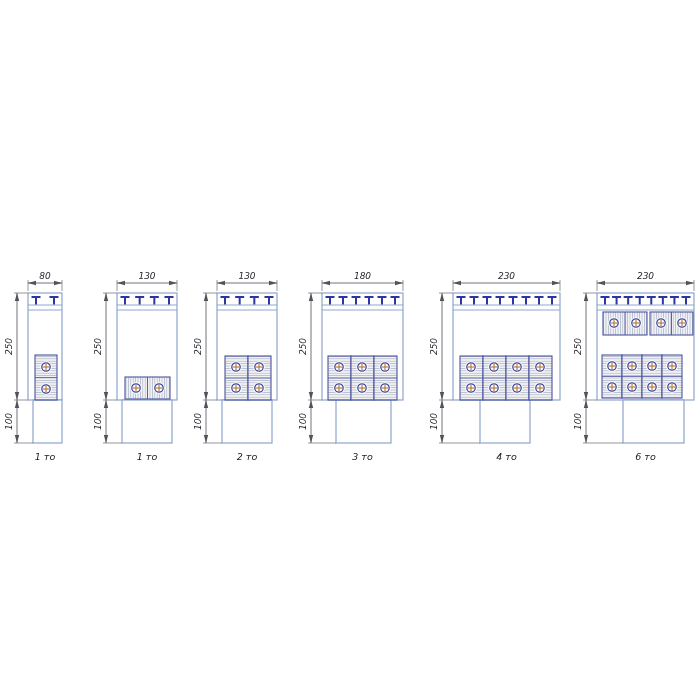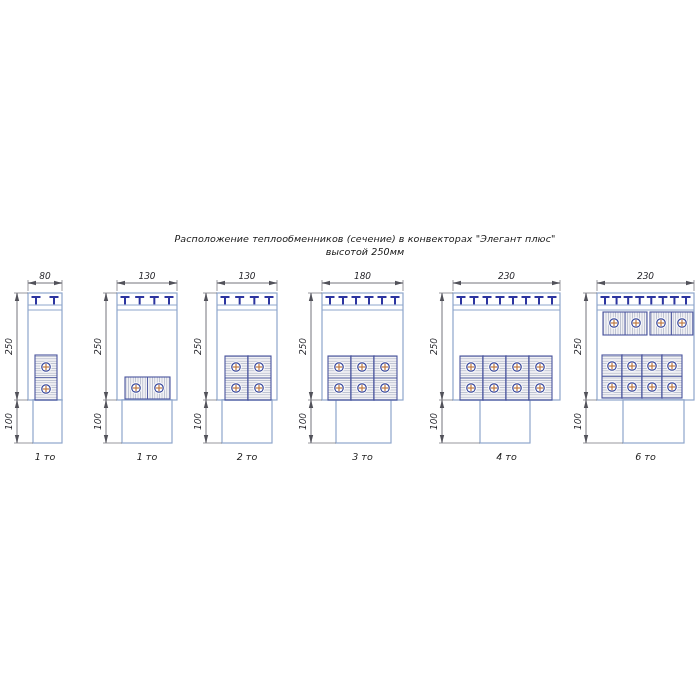--- a/index.html
+++ b/index.html
@@ -7,24 +7,20 @@
           font-family:"DejaVu Sans",sans-serif;}
   .title{position:absolute;top:233px;left:30px;width:670px;text-align:center;
          font-style:italic;font-size:9.5px;line-height:12.5px;color:#151515;letter-spacing:0.1px;}
   svg{position:absolute;left:0;top:0;}
   text{font-family:"DejaVu Sans",sans-serif;}
 </style>
 </head>
 <body>
 
 <div class="canvas">
-  <div class="title">
-    <div>Расположение теплообменников (сечение) в конвекторах "Элегант плюс"</div>
-    <div>высотой 250мм</div>
-  </div>
   <svg id="drawing" width="700" height="700" viewBox="0 0 700 700">
       <defs>
         <pattern id="hatchH" patternUnits="userSpaceOnUse" width="4" height="2.4">
           <rect width="4" height="2.4" fill="#f2f2f5"></rect>
           <line x1="0" y1="1.2" x2="4" y2="1.2" stroke="#a6aec2" stroke-width="0.7"></line>
         </pattern>
         <pattern id="hatchV" patternUnits="userSpaceOnUse" width="2.4" height="4">
           <rect width="2.4" height="4" fill="#f2f2f5"></rect>
           <line x1="1.2" y1="0" x2="1.2" y2="4" stroke="#a6aec2" stroke-width="0.7"></line>
         </pattern>

